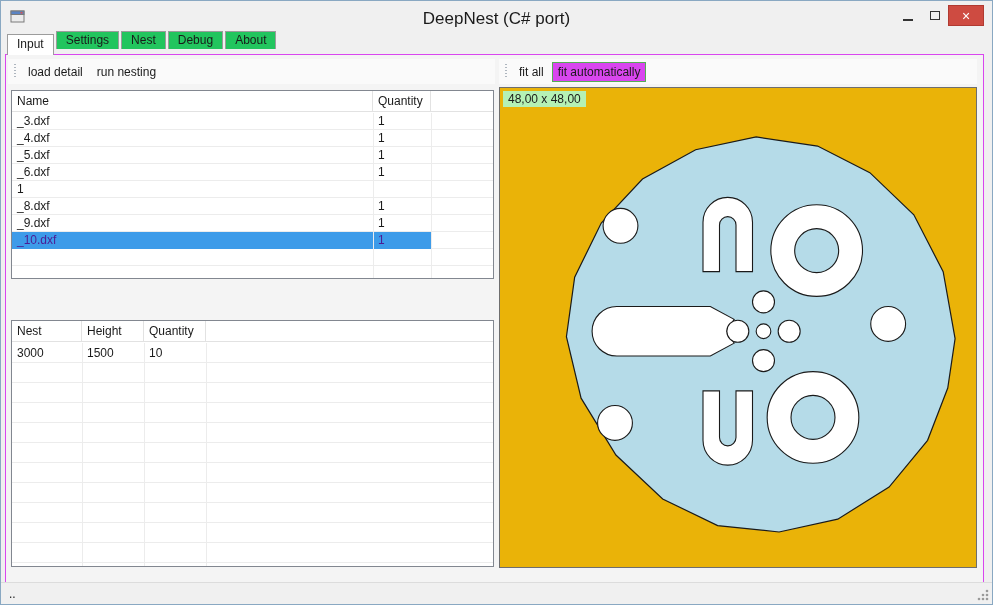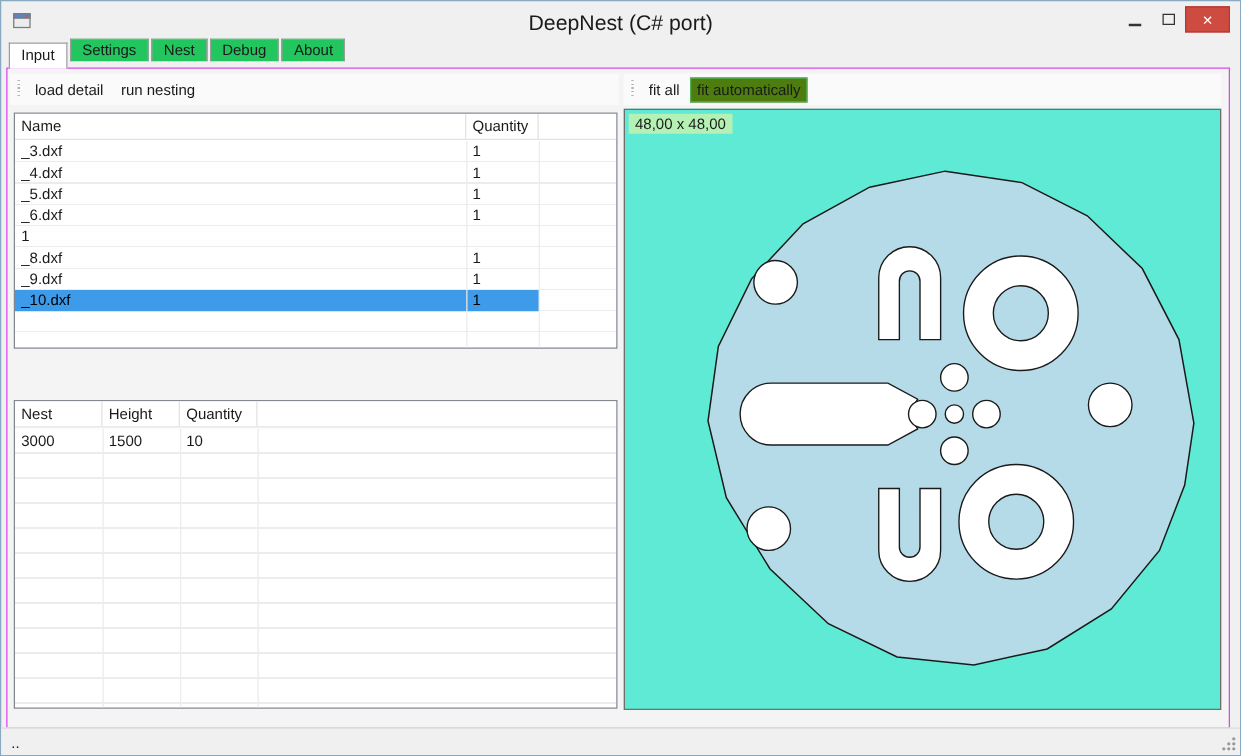--- a/index.html
+++ b/index.html
@@ -31,41 +31,41 @@
   
   .page { position:absolute; left:4px; right:8px; top:53px; height:529px;
           border:1px solid #d946ef; background:#f4f4f4; }
 
   .toolstrip { position:absolute; height:25px; background:#fafafa; display:flex; align-items:center; padding-left:3px; }
   .ts-left  { left:2px; top:4px; width:487px; }
   .ts-right { left:493px; top:4px; width:478px; }
   .grip { width:2px; height:15px; margin:0 6px 0 3px;
           background:repeating-linear-gradient(to bottom,#aeb6bf 0 1px,transparent 1px 3px); }
   .ts-btn { padding:3px 6px; margin-right:2px; white-space:nowrap; }
-  .ts-btn.green { background:#4d7c0f; border:1px solid #55ae55; padding:2px 5px; }
+  .ts-btn.green { background:#d946ef; border:1px solid #55ae55; padding:2px 5px; }
 
   
   .listview { position:absolute; background:#fff; border:1px solid #828790; overflow:hidden; }
   .list1 { left:5px;  top:35px;  width:483px; height:189px; }
   .list2 { left:5px;  top:265px; width:483px; height:247px; }
   .lv-header { height:21px; border-bottom:1px solid #e2e2e2; display:flex; background:#fff; }
   .lv-hcell { line-height:20px; padding-left:5px; border-right:1px solid #e2e2e2; flex:0 0 auto; }
   .lv-body { position:absolute; top:22px; bottom:0; left:0; right:0; }
   .list1 .lv-body { background:repeating-linear-gradient(to bottom, transparent 0 16px, #ececec 16px 17px); }
   .list2 .lv-body { background:repeating-linear-gradient(to bottom, transparent 0 19px, #ececec 19px 20px); }
   .vline { position:absolute; top:0; bottom:0; width:1px; background:#ececec; }
   .lv-row { display:flex; width:max-content; }
   .list1 .lv-row { height:17px; line-height:17px; }
   .list2 .lv-row { height:20px; line-height:20px;align-items:center; }
   .lv-cell { padding-left:5px; overflow:hidden; white-space:nowrap; flex:0 0 auto; }
-  .lv-row.selected { background:#3d9be9; color:#000000; }
+  .lv-row.selected { background:#3d9be9; color:#4c1d95; }
 
   
   .canvas { position:absolute; left:493px; top:32px; width:478px; height:481px;
-            background:#5eead4; border:1px solid #6e6e6e; }
+            background:#eab308; border:1px solid #6e6e6e; }
   .canvas-label { position:absolute; left:3px; top:3px; background:#b5f1b5; padding:1px 5px; z-index:2; }
   .part-svg { position:absolute; left:38px; top:26px; }
 
   
   .statusbar { position:absolute; left:0; right:0; bottom:0; height:22px;
                background:#f0f0f0; border-top:1px solid #dcdcdc; }
   .status-text { position:absolute; left:8px; top:4px; }
   .resize-grip { position:absolute; right:2px; bottom:2px; }
 </style>
 </head>

